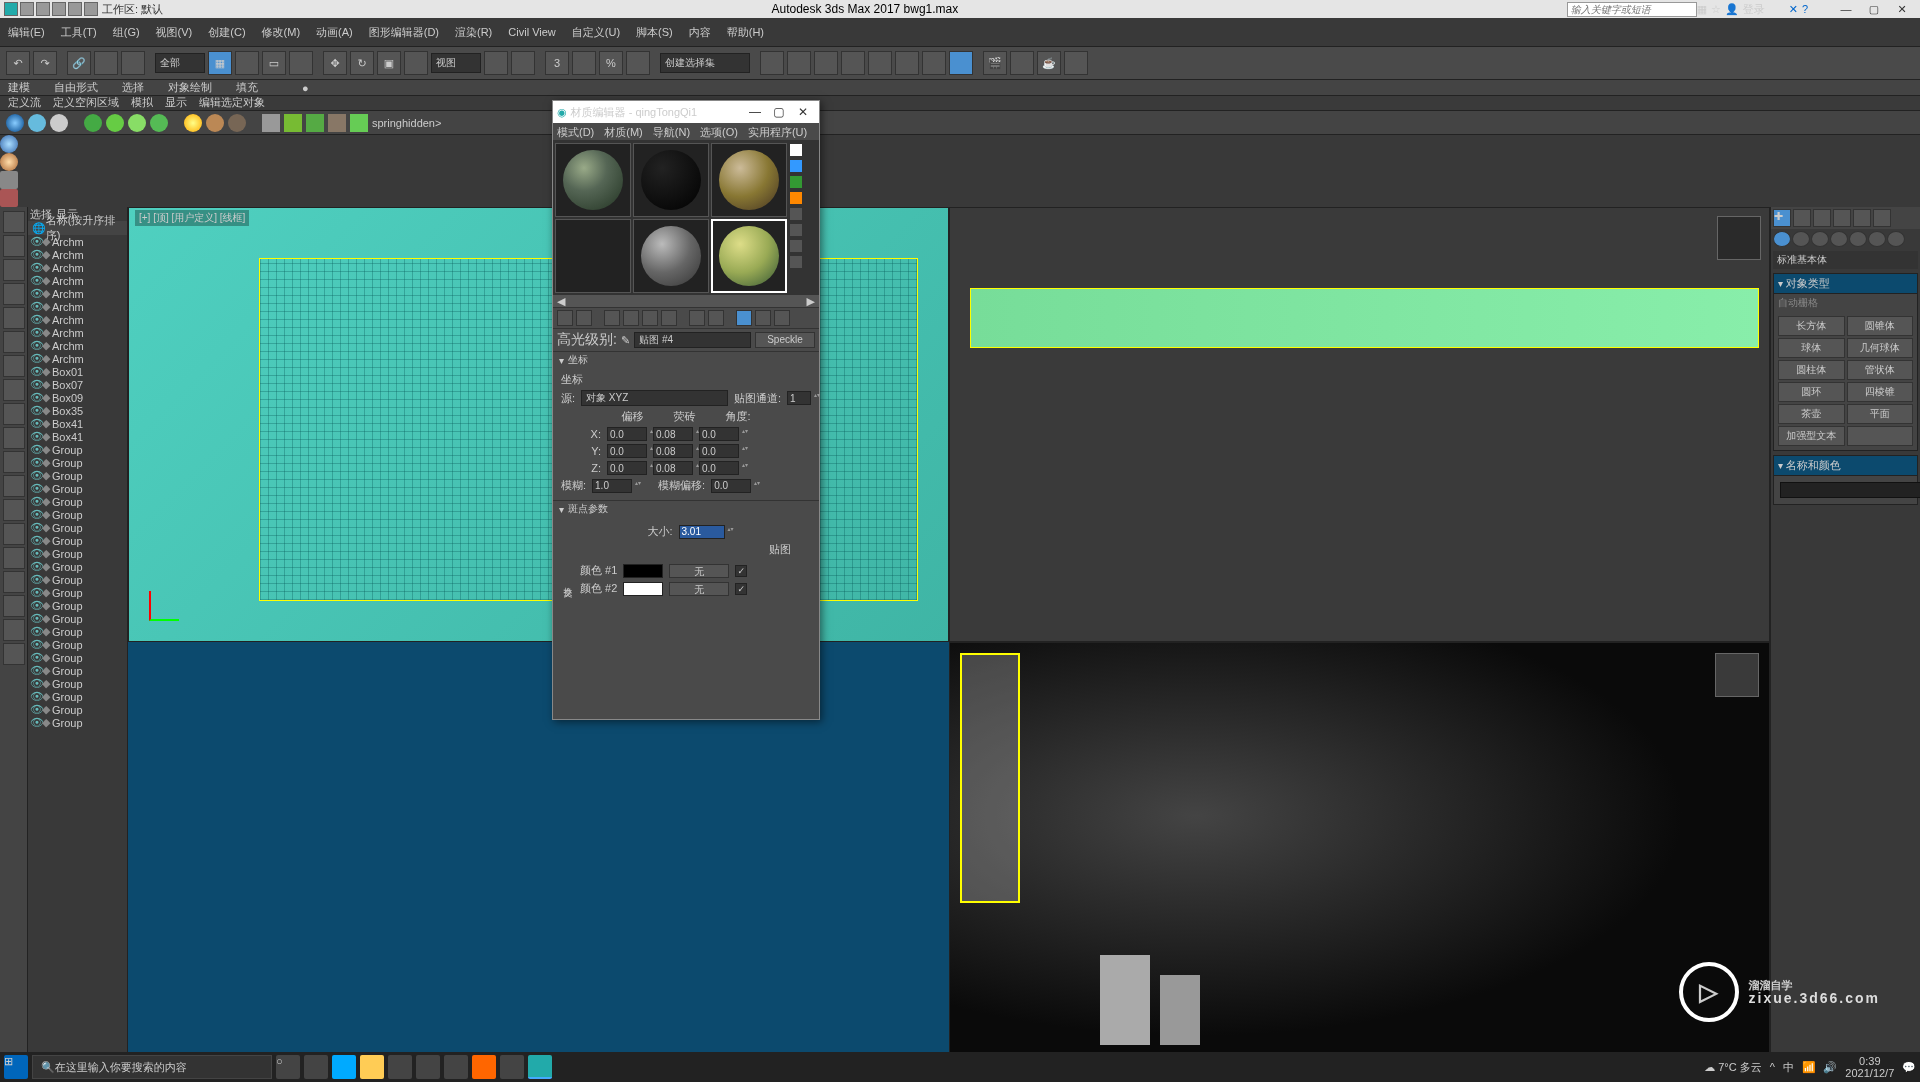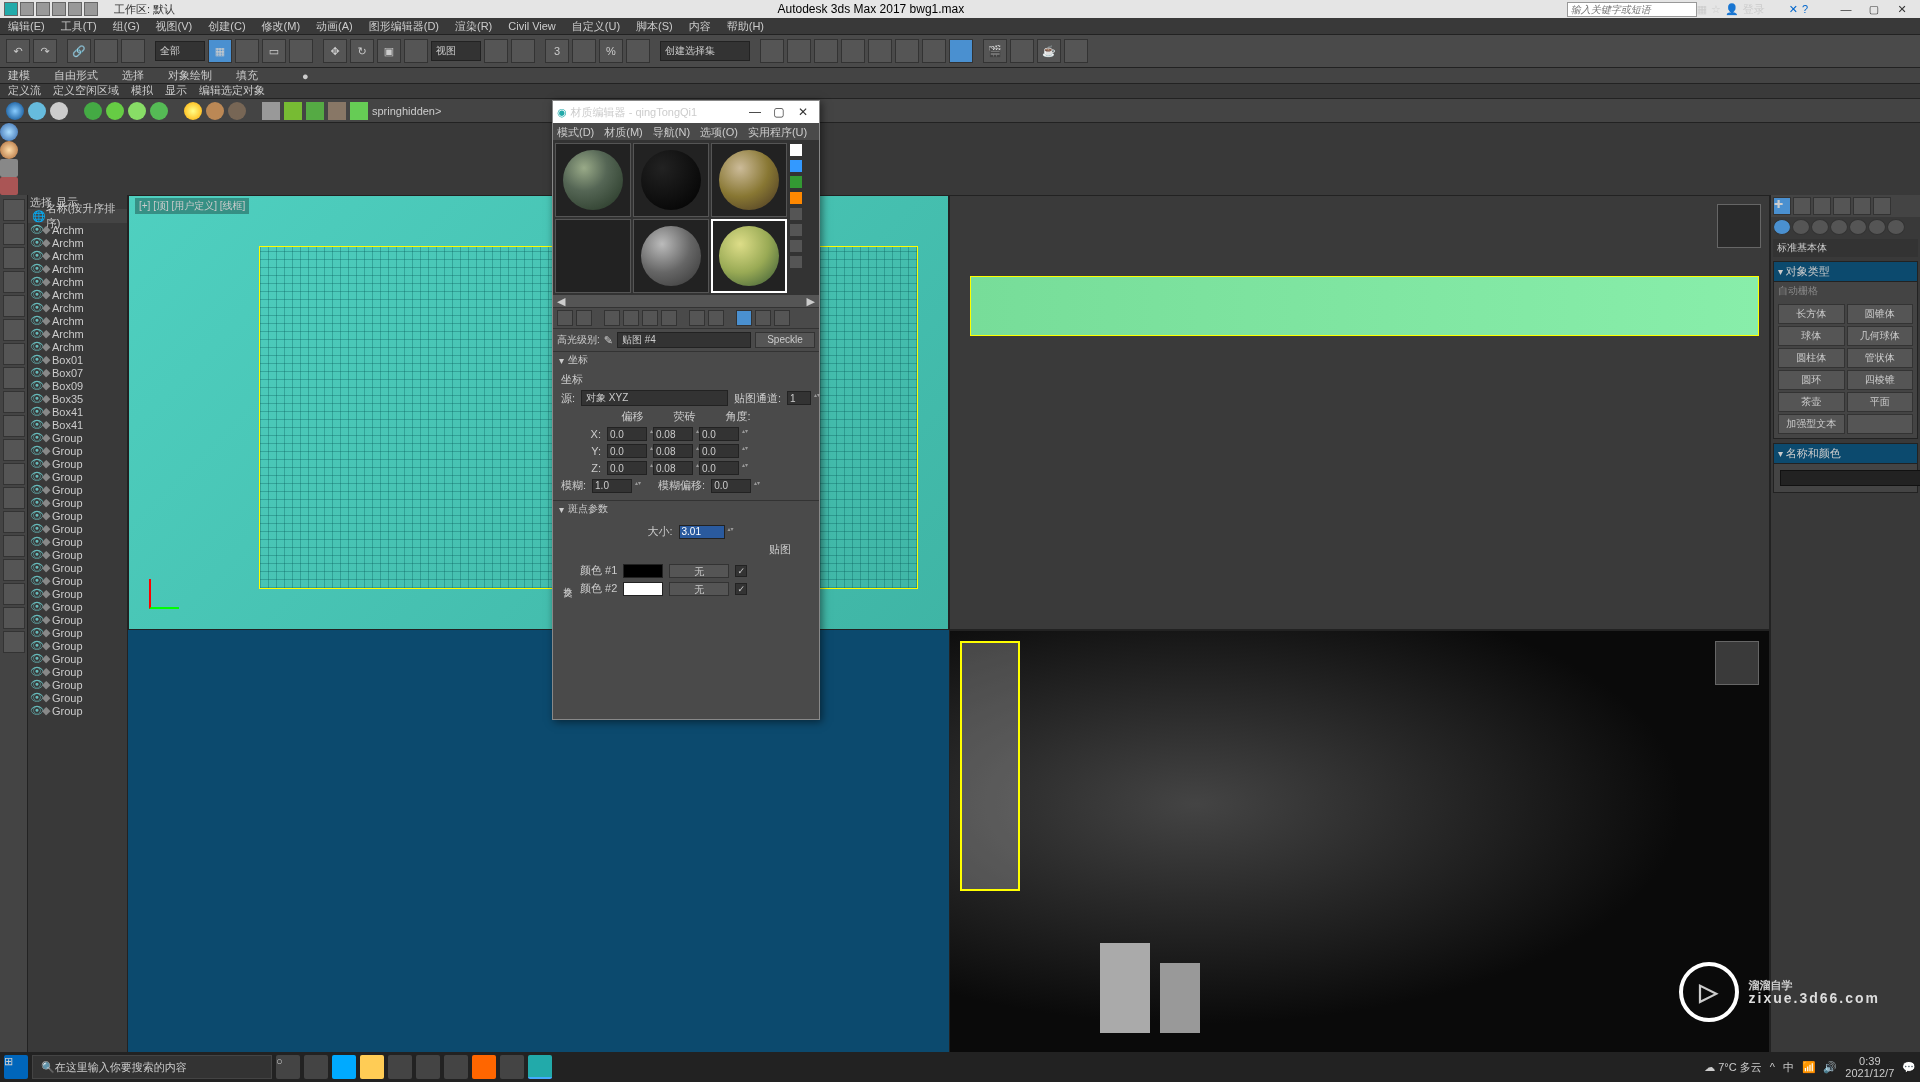--- a/index.html
+++ b/index.html
@@ -5,21 +5,21 @@
 *{margin:0;padding:0;box-sizing:border-box;font-family:"Microsoft YaHei",Arial,sans-serif;font-size:11px;color:#ccc;user-select:none}
 body{background:#393939;overflow:hidden;width:1920px;height:1082px;position:relative}
 .titlebar{height:18px;background:#e5e5e5;display:flex;align-items:center;padding:0 4px;color:#333}
 .titlebar .tb-left{display:flex;gap:2px;align-items:center}
 .tb-ico{width:14px;height:14px;background:#999;border:1px solid #666}
 .titlebar .title{flex:1;text-align:center;color:#000000;font-size:12px}
 .titlebar .search{width:130px;height:15px;background:#fff;border:1px solid #999;color:#999;font-style:italic;padding:0 3px;font-size:10px}
 .titlebar .tb-right{display:flex;gap:4px;align-items:center;color:#333}
 .win-btns{display:flex;margin-left:20px}
 .win-btn{width:28px;height:16px;display:flex;align-items:center;justify-content:center;color:#333}
-.menubar{height:16px;background:#393939;display:flex;align-items:center;padding:0 8px;gap:16px}
+.menubar{height:28px;background:#393939;display:flex;align-items:center;padding:0 8px;gap:16px}
 .menubar span{color:#ccc;font-size:11px}
 .main-toolbar{height:34px;background:#4a4a4a;border-top:1px solid #222;border-bottom:1px solid #222;display:flex;align-items:center;padding:0 6px;gap:3px}
 .tbtn{width:24px;height:24px;background:#555;border:1px solid #333;display:flex;align-items:center;justify-content:center}
 .tbtn.active{background:#4a90d0}
 .tsep{width:4px;height:24px}
 .tdrop{height:20px;background:#333;border:1px solid #222;padding:0 4px;display:flex;align-items:center;font-size:10px}
 .ribbon{height:16px;background:#444;display:flex;align-items:center;padding:0 8px;gap:24px;border-bottom:1px solid #222;font-size:10px}
 .sub-ribbon{height:15px;background:#3a3a3a;display:flex;align-items:flex-end;padding:0 8px;gap:12px;font-size:10px;border-bottom:1px solid #222}
 .obj-toolbar{height:24px;background:#444;display:flex;align-items:center;padding:0 6px;gap:4px;border-bottom:1px solid #222}
 .ob{width:18px;height:18px;border-radius:50%}
@@ -65,21 +65,21 @@
 .mat-slot-grid{display:grid;grid-template-columns:repeat(3,76px);grid-template-rows:repeat(2,74px);gap:2px}
 .mat-slot{background:#222;border:1px solid #555;display:flex;align-items:center;justify-content:center}
 .mat-slot.sel{border:2px solid #fff}
 .sphere{width:60px;height:60px;border-radius:50%}
 .mat-side{width:16px;display:flex;flex-direction:column;gap:2px}
 .ms{width:14px;height:14px;background:#555;border:1px solid #333}
 .mat-scroll{height:12px;background:#555;display:flex;align-items:center;padding:0 4px}
 .mat-tools{height:22px;display:flex;align-items:center;gap:3px;padding:0 4px;border-top:1px solid #333;border-bottom:1px solid #333}
 .mt-b{width:16px;height:16px;background:#555;border:1px solid #333}
 .mat-name-row{height:22px;display:flex;align-items:center;gap:4px;padding:0 4px}
-.mat-name-row .lbl{font-size:10px}
+.mat-name-row .lbl{font-size:14px}
 .mat-drop{flex:1;height:16px;background:#333;border:1px solid #222;font-size:10px;padding:0 4px;display:flex;align-items:center}
 .mat-type-btn{width:60px;height:16px;background:#555;border:1px solid #333;text-align:center;font-size:10px;line-height:14px}
 .roll{border-top:1px solid #333}
 .roll-head{height:16px;background:#4a4a4a;display:flex;align-items:center;padding:0 6px;font-size:10px}
 .roll-head::before{content:"▾ ";margin-right:4px}
 .roll-body{padding:4px 8px;font-size:10px}
 .param-row{display:flex;align-items:center;gap:6px;margin:3px 0}
 .param-row .pl{width:40px;text-align:right}
 .spinner{width:40px;height:14px;background:#333;border:1px solid #222;display:flex;align-items:center;padding:0 2px;font-size:10px;position:relative}
 .spinner.sel{background:#2a5a9e;color:#fff}
@@ -108,21 +108,21 @@
 <body>
 
 <div class="titlebar">
   <div class="tb-left">
     <div class="tb-ico" style="background:#2aa"></div>
     <div class="tb-ico"></div>
     <div class="tb-ico"></div>
     <div class="tb-ico"></div>
     <div class="tb-ico"></div>
     <div class="tb-ico"></div>
-    <span style="margin-left:14px;color:#333">工作区: 默认</span>
+    <span style="margin-left:2px;color:#333">工作区: 默认</span>
   </div>
   <div class="title">Autodesk 3ds Max 2017    bwg1.max</div>
   <input class="search" placeholder="输入关键字或短语" style="">
   <div class="tb-right">
     <span>▦</span>
     <span>☆</span>
     <span>👤</span>
     <span>登录</span>
     <span style="color:#06c;margin-left:20px">✕</span>
     <span style="color:#06c">?</span>

